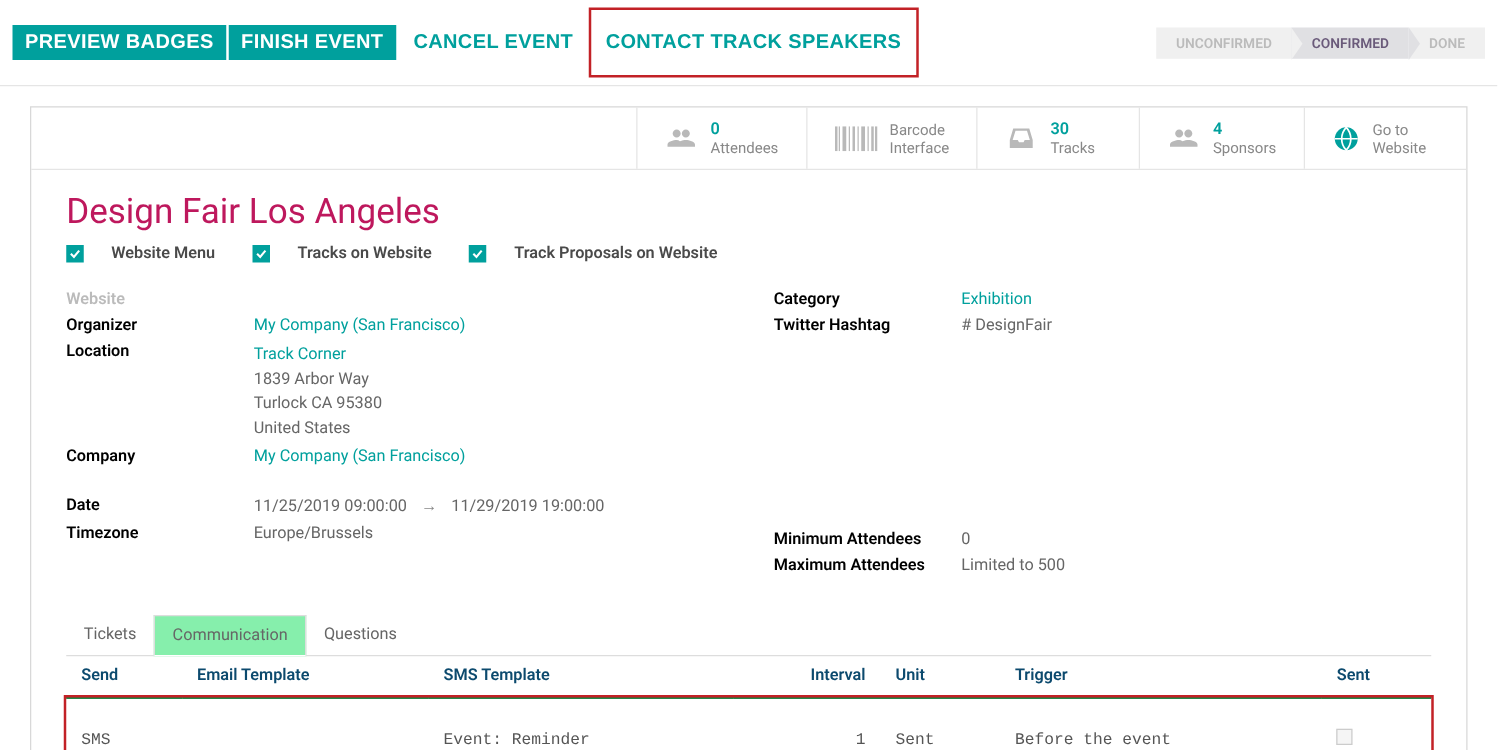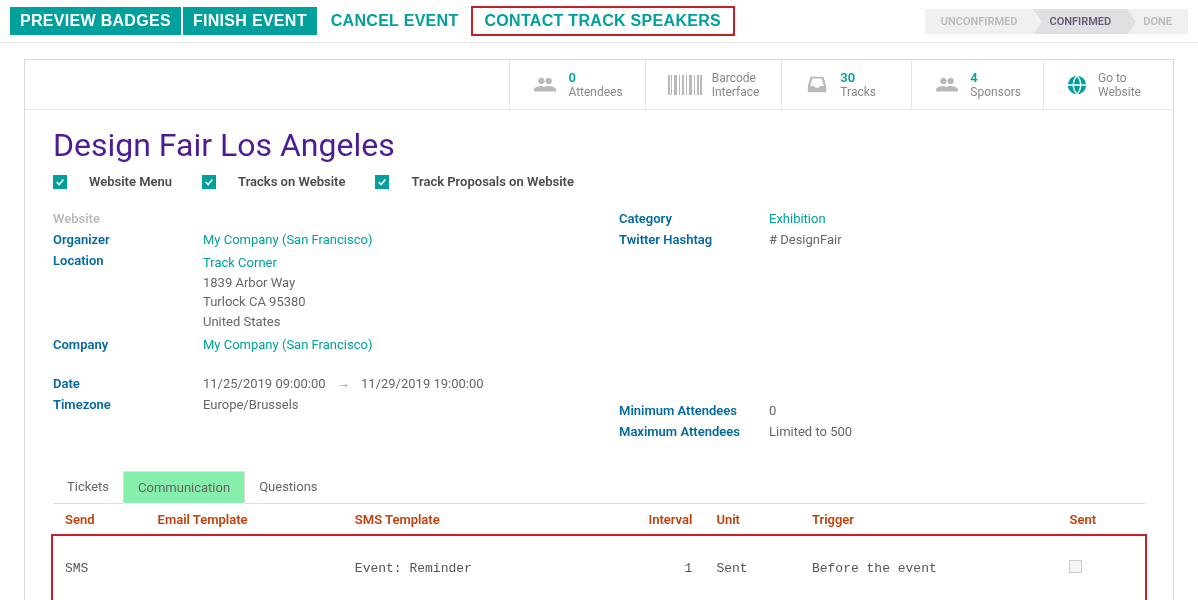--- a/index.html
+++ b/index.html
@@ -1,58 +1,58 @@
 <!DOCTYPE html>
 <html><head>
 <meta charset="utf-8">
 <style>
 * { box-sizing: border-box; margin: 0; padding: 0; }
 body { font-family: -apple-system, BlinkMacSystemFont, "Segoe UI", Roboto, Helvetica, Arial, sans-serif; font-size: 13px; color: #4c4c4c; background: #fff; }
 .top-bar { display: flex; align-items: center; padding: 6px 10px; border-bottom: 1px solid #e5e5e5; }
 .btn { padding: 5px 10px; font-size: 16px; font-weight: 600; border: none; cursor: pointer; letter-spacing: 0.3px; }
 .btn-primary { background: #00a09d; color: #fff; margin-right: 2px; }
 .btn-link { background: transparent; color: #00a09d; padding: 5px 12px; }
-.btn-highlighted { border: 2px solid #c22126; padding: 4px 12px; }
+.btn-highlighted { border: 2px solid #c22126; padding: 17px 12px; }
 .status-bar { margin-left: auto; display: flex; align-items: flex-end; }
 .status-item { padding: 6px 16px; font-size: 11px; font-weight: 600; color: #bbb; position: relative; background: #f0f0f0; }
 .status-item.active { background: #e0e0e3; color: #6a5a7a; }
 .status-arrow { position:relative; }
 .status-arrow::after { content:""; position:absolute; right:-9px; top:0; width:0; height:0; border-top:13px solid transparent; border-bottom:13px solid transparent; border-left:9px solid #f0f0f0; z-index:1;}
 .status-item.active.status-arrow::after{ border-left-color:#e0e0e3;}
 .sheet { border:1px solid #d8d8d8; margin: 16px 24px; background:#fff; }
 .stat-row { display:flex; border-bottom:1px solid #e5e5e5; }
 .stat-spacer { flex:1; }
 .stat-box { display:flex; align-items:center; gap:10px; padding:10px 22px; border-left:1px solid #e5e5e5; min-width:130px; cursor:pointer; }
 .stat-box .num { color:#00a09d; font-weight:600; font-size:13px; }
 .stat-box .lbl { color:#888; font-size:12px; }
 .stat-box .txtcol{ display:flex; flex-direction:column;}
 .icon-svg { width:26px; height:22px; fill:#b9b9b9; }
 .barcode-svg { width:34px; height:20px; }
 .globe{ width:22px;height:22px;fill:#00a09d;}
 .body-pad { padding: 16px 28px 24px 28px; }
-h1 { font-size: 32px; font-weight:400; color:#4c1d95; margin-bottom:10px; }
+h1 { font-size: 28px; font-weight:400; color:#be185d; margin-bottom:10px; }
 .check-row { display:flex; gap:22px; align-items:center; margin-bottom:22px; }
 .chk { width:14px; height:14px; background:#00a09d; display:inline-flex; align-items:center; justify-content:center; }
 .chk svg{width:10px;height:10px;stroke:#fff;stroke-width:2;fill:none;}
 .chk-lbl { font-weight:600; font-size:13px; color:#4a4a4a; margin-right:8px; }
 .fields { display:flex; gap:40px; }
 .fields-col { flex:1; }
 .frow { display:flex; margin-bottom:6px; font-size:13px; }
-.flabel { width:150px; color:#0369a1; font-weight:600; }
+.flabel { width:150px; color:#000000; font-weight:600; }
 .flabel.muted { color:#bbb; }
 .fval { color:#666; }
 .fval a, .link { color:#00a09d; text-decoration:none; }
 .addr { line-height:1.5; }
 .gap-block{ height:18px; }
 .arrow-sep{ margin:0 8px; color:#888; }
 .tabs { display:flex; border-bottom:1px solid #ddd; margin-top:26px; }
 .tab { padding:8px 14px; color:#666; font-size:13px; cursor:pointer; }
 .tab.active { border:1px solid #ddd; border-bottom:1px solid #fff; margin-bottom:-1px; background:#86efac; }
 table.comm { width:100%; border-collapse:collapse; font-size:13px; }
-table.comm th { text-align:left; font-weight:600; color:#c2410c; padding:8px 12px; border-bottom:1px solid #15803d; }
+table.comm th { text-align:left; font-weight:600; color:#0c4a6e; padding:8px 12px; border-bottom:3px solid #15803d; }
 table.comm td { padding:24px 12px; color:#555;font-family:Liberation Mono, monospace; }
 table.comm th.num, table.comm td.num{ text-align:right; }
 .row-hl { outline:2px solid #c22126; }
 .sent-box{ width:13px;height:13px; border:1px solid #ccc; display:inline-block; background:#f5f5f5;}
 </style>
 </head>
 <body>
 
 <div class="top-bar">
   <button class="btn btn-primary">PREVIEW BADGES</button>

